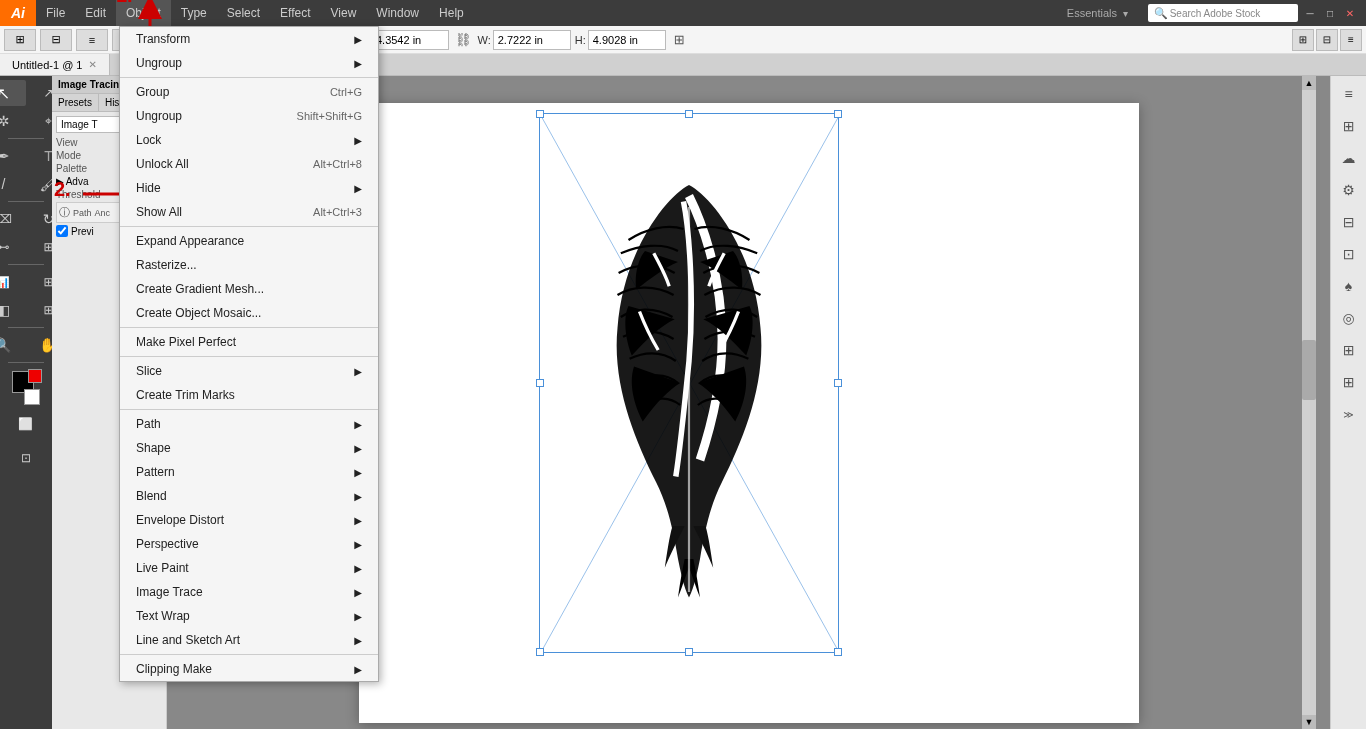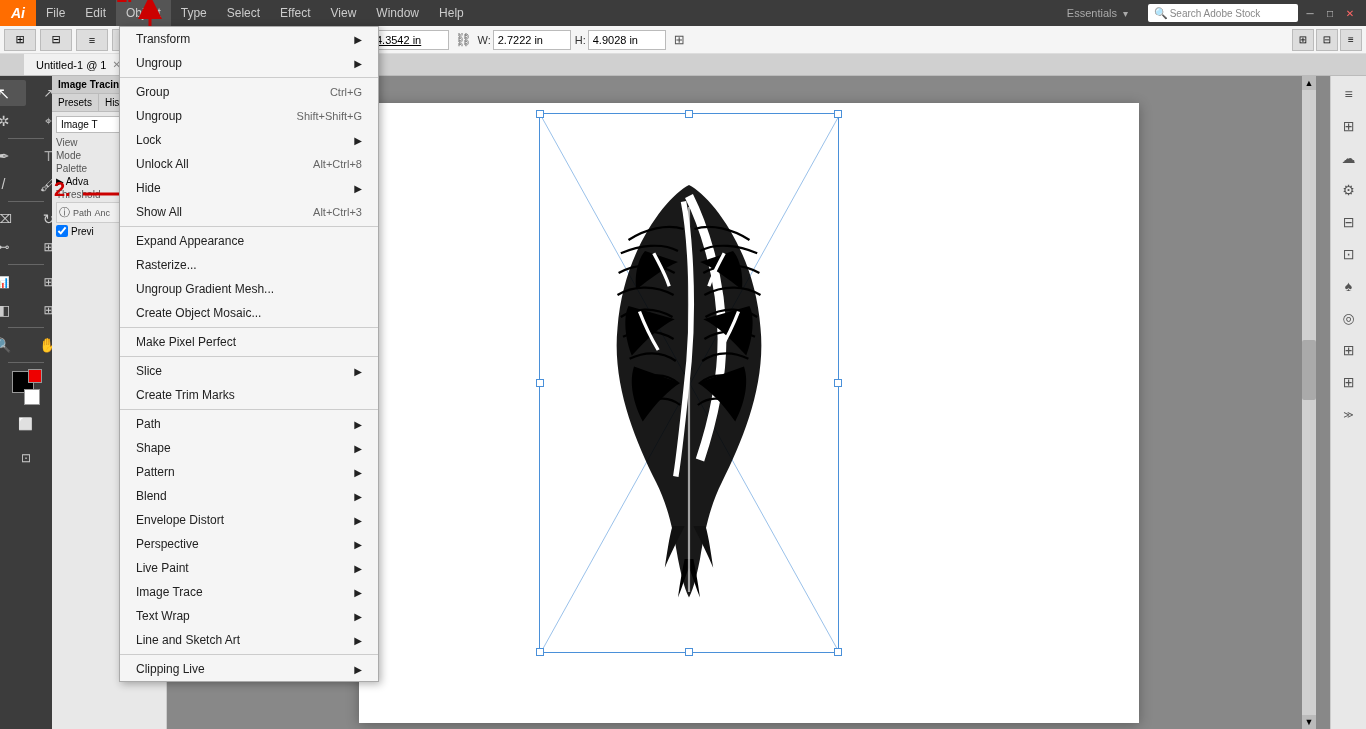--- a/index.html
+++ b/index.html
@@ -93,21 +93,21 @@
     
     .right-panel {
       width: 36px; background: #e8e8e8; border-left: 1px solid #ccc;
       display: flex; flex-direction: column; align-items: center; padding: 4px 0; gap: 4px;
     }
     .right-btn { width: 28px; height: 28px; display: flex; align-items: center; justify-content: center; font-size: 14px; cursor: pointer; color: #555; border-radius: 2px; }
 
     .tab-strip {
       display: flex; background: #d0d0d0; border-bottom: 1px solid #bbb; height: 22px;
     }
-    .tab-strip-item { padding: 3px 12px; font-size: 11px; cursor: pointer; border-right: 1px solid #bbb; display: flex; align-items: center; gap: 6px; margin-left: 24px; }
+    .tab-strip-item { padding: 3px 12px; font-size: 11px; cursor: pointer; border-right: 1px solid #bbb; display: flex; align-items: center; gap: 6px; }
     .tab-strip-item.active { background: #f0f0f0; }
   </style>
 </head>
 <body>
 
 <div class="menu-bar">
   <div class="app-logo">Ai</div>
   <div class="menu-item">File</div>
   <div class="menu-item">Edit</div>
   <div class="menu-item active" style="background:#555;">Object</div>
@@ -146,21 +146,21 @@
     <span style="font-size:11px;color:#555;">⊞</span>
     <span style="font-size:11px;color:#555;">⊞</span>
   </div>
   <div class="toolbar2-sep"></div>
   <div class="toolbar-input-group">
     <span>X:</span>
     <input class="toolbar-input" style="width: 78px;" value="5.3889 in">
   </div>
   <div class="toolbar-input-group">
     <span>Y:</span>
-    <input class="toolbar-input" style="width: 78px; text-decoration: underline;" value="4.3542 in">
+    <input class="toolbar-input" style="width: 78px;" value="4.3542 in">
   </div>
   <div style="margin:0 2px;font-size:13px;color:#555;">⛓</div>
   <div class="toolbar-input-group">
     <span>W:</span>
     <input class="toolbar-input" style="width: 78px;" value="2.7222 in">
   </div>
   <div class="toolbar-input-group">
     <span>H:</span>
     <input class="toolbar-input" style="width: 78px;" value="4.9028 in">
   </div>
@@ -415,21 +415,21 @@
       <span class="shortcut">Alt+Ctrl+3</span>
     </div>
     <div style="height:1px;background:#ccc;margin:2px 0;"></div>
     <div class="menu-entry">
       <span>Expand Appearance</span>
     </div>
     <div class="menu-entry">
       <span>Rasterize...</span>
     </div>
     <div class="menu-entry">
-      <span>Ungroup Gradient Mesh...</span>
+      <span>Create Gradient Mesh...</span>
     </div>
     <div class="menu-entry">
       <span>Create Object Mosaic...</span>
     </div>
     <div style="height:1px;background:#ccc;margin:2px 0;"></div>
     <div class="menu-entry">
       <span>Make Pixel Perfect</span>
     </div>
     <div style="height:1px;background:#ccc;margin:2px 0;"></div>
     <div class="menu-entry">
@@ -475,21 +475,21 @@
     <div class="menu-entry">
       <span>Text Wrap</span>
       <span class="arrow">▶</span>
     </div>
     <div class="menu-entry">
       <span>Line and Sketch Art</span>
       <span class="arrow">▶</span>
     </div>
     <div style="height:1px;background:#ccc;margin:2px 0;"></div>
     <div class="menu-entry">
-      <span>Clipping Live</span>
+      <span>Clipping Make</span>
       <span class="arrow">▶</span>
     </div>
 
   </div>
 
   <div style="position:absolute;top:62px;left:148px;pointer-events:none;">
 
     <svg width="50" height="70" style="position:absolute;top:-65px;left:-18px;">
       <defs>
         <marker id="ah1" markerWidth="8" markerHeight="8" refX="4" refY="4" orient="auto">

